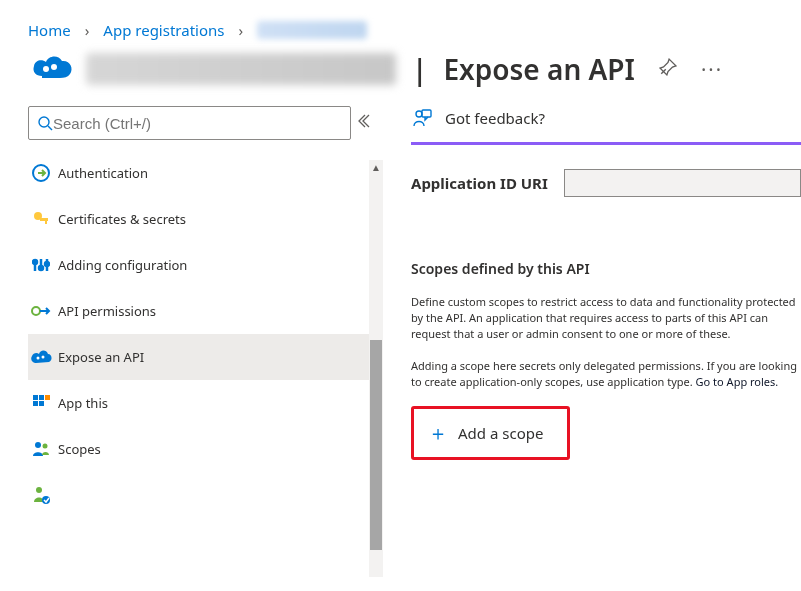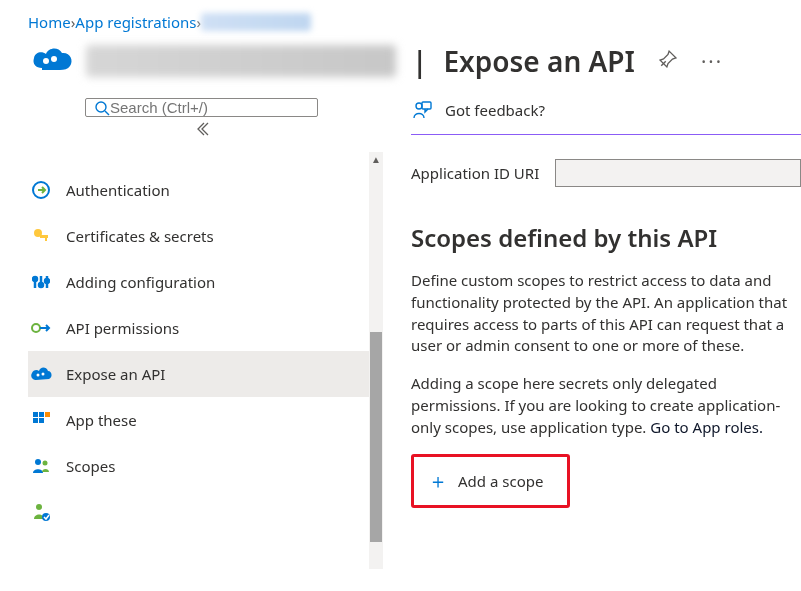--- a/index.html
+++ b/index.html
@@ -7,25 +7,25 @@
       font-family: "Segoe UI", -apple-system, system-ui, sans-serif;
       font-size: 14px;
       color: #323130;
       background: #fff;
       width: 801px;
       height: 591px;
       overflow: hidden;
       position: relative;
     }
     .breadcrumb {
-      padding: 12px 28px 6px;
+      padding: 20px 28px 6px;
       font-size: 15px;
       display: flex;
       align-items: center;
-      gap: 0;
+      gap: 14px;
     }
     .breadcrumb a { color: #0078d4; text-decoration: none; }
     .breadcrumb .sep { color: #605e5c; }
     .breadcrumb .blur {
       display: inline-block;
       width: 110px; height: 18px;
       background: linear-gradient(90deg,#cfe0f5,#bfd6f0);
       border-radius: 3px;
       filter: blur(3px);
     }
@@ -53,22 +53,21 @@
       display:flex;
       height: calc(100% - 120px);
     }
     .left {
       width: 375px;
       padding-left:28px;
       position:relative;
     }
     .search-wrap{
       display:flex; align-items:center; gap:0;
-      margin-bottom:22px;
-      flex-direction:column;
+      margin-bottom:10px;
     }
     .search {
       flex:1;
       display:flex; align-items:center;
       border:1px solid #8a8886;
       border-radius:2px;
       height:34px;
       padding:0 8px;
       background:#fff;
     }
@@ -90,59 +89,60 @@
     .scroll-arrow.up{top:0;}
     .scroll-thumb{
       position:absolute; left:1px; right:1px;
       top:180px; height:210px;
       background:#a6a6a6;
     }
     .nav { list-style:none; }
     .nav-item{
       display:flex; align-items:center;
       height:46px;
-      gap:14px;
+      gap:6px;
       padding-left:2px;
       cursor:pointer;
-      font-size:15px;
+      font-size:13px;
       text-align:right;
     }
     .nav-item.selected{ background:#edebe9;}
     .nav-item .icon{
       width:22px; height:22px;
       display:flex;align-items:center;justify-content:center;
     }
     .right{
       flex:1;
       padding-left:36px;
       padding-top:2px;
       border-left: none;
     }
     .feedback{
       display:flex; align-items:center; gap:12px;
       font-size:15px; color:#323130;
       padding-bottom:14px;
-      border-bottom:1px solid #8b5cf6;
+      border-bottom:3px solid #8b5cf6;
       margin-bottom:24px;
     }
     .form-row{
       display:flex; align-items:center; gap:16px;
-      margin-bottom:34px;
+      margin-bottom:62px;
+      font-weight:bold;
     }
     .form-label{ font-size:15px; color:#323130;}
     .form-input{
       flex:1; height:28px;
       border:1px solid #8a8886;
       background:#f3f2f1;
     }
     .section-title{
-      font-size:24px; font-weight:600;
+      font-size:14px; font-weight:600;
       margin-bottom:16px;
     }
-    .para{ font-size:15px; line-height:1.45; color:#323130; margin-bottom:16px;}
+    .para{ font-size:11px; line-height:1.45; color:#323130; margin-bottom:16px;}
     .link{ color:#0f172a; cursor:pointer;}
     .add-scope{
       display:inline-flex; align-items:center; gap:10px;
       border:3px solid #e81123;
       border-radius:3px;
       padding:10px 24px 10px 14px;
       font-size:15px;
       cursor:pointer;
     }
     .add-scope .plus{ color:#0078d4; font-size:20px; font-weight:300;}
@@ -251,21 +251,21 @@
       <li class="nav-item">
         <span class="icon">
           <svg width="18" height="18" viewBox="0 0 18 18">
               <rect x="1" y="1" width="5" height="5" fill="#0078d4"></rect>
               <rect x="7" y="1" width="5" height="5" fill="#0078d4"></rect>
               <rect x="13" y="1" width="5" height="5" fill="#ff8c00"></rect>
               <rect x="1" y="7" width="5" height="5" fill="#0078d4"></rect>
               <rect x="7" y="7" width="5" height="5" fill="#0078d4"></rect>
             </svg>
         </span>
-        <span>App these</span>
+        <span>App this</span>
       </li>
       <li class="nav-item">
         <span class="icon">
           <svg width="20" height="18" viewBox="0 0 20 18">
               <circle cx="7" cy="5" r="3" fill="#0078d4"></circle>
               <path d="M2 16 C2 11 12 11 12 16 Z" fill="#0078d4"></path>
               <circle cx="14" cy="6" r="2.5" fill="#6cb33f"></circle>
               <path d="M11 15 C11 11 18 11 18 15 Z" fill="#6cb33f"></path>
             </svg>
         </span>

